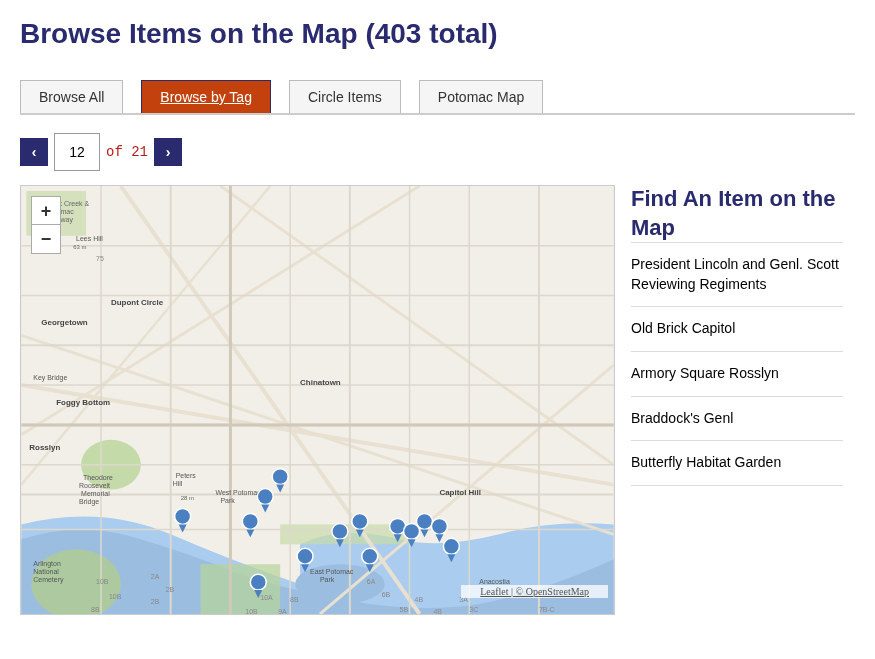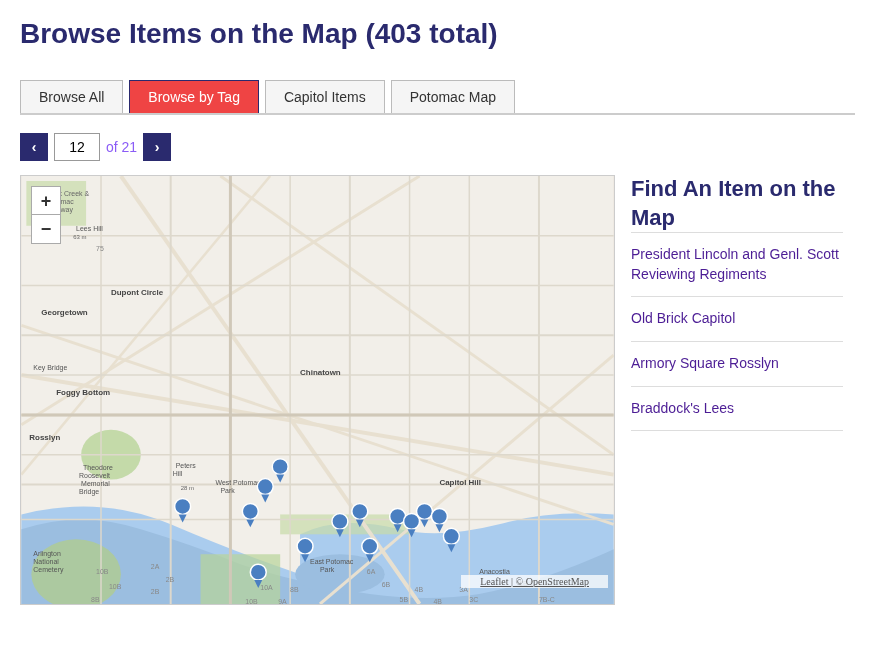--- a/index.html
+++ b/index.html
@@ -2,57 +2,58 @@
 <html><head>
   <meta charset="utf-8">
   <style>
     * { box-sizing: border-box; margin: 0; padding: 0; }
     body { font-family: Georgia, 'Times New Roman', serif; background: #fff; color: #333; font-size: 15px; }
 
     .page-wrapper { max-width: 875px; margin: 0 auto; padding: 18px 20px; }
 
     .page-title { font-size: 28px; font-weight: bold; color: #2a2a6e; margin-bottom: 30px; font-family: Arial, sans-serif; }
 
-    .tabs { display: flex; gap: 4px; margin-bottom: 18px; border-bottom: 2px solid #ccc; }
+    .tabs { display: flex; gap: 16px; margin-bottom: 18px; border-bottom: 2px solid #ccc; }
     .tab {
       padding: 8px 18px;
       border: 1px solid #bbb;
       background: #f5f5f5;
       cursor: pointer;
       font-size: 14px;
       color: #333;
       font-family: Arial, sans-serif;
       border-bottom: none;
       margin-right: 2px;
     }
     .tab.active {
-      background: #ef4444;
+      background: #c2410c;
       color: #fff;
       border-color: #2a2a6e;
+      text-decoration: underline;
     }
 
     .pagination { display: flex; align-items: center; gap: 6px; margin-bottom: 14px; }
     .page-btn {
       width: 28px; height: 28px;
       background: #2a2a6e;
       color: #fff;
       border: none;
       cursor: pointer;
       font-size: 14px;
       display: flex; align-items: center; justify-content: center;
       font-weight: bold;
     }
     .page-input {
-      width: 46px; height: 28px;
+      width: 46px; height: 38px;
       border: 1px solid #999;
       text-align: center;
       font-size: 14px;
       padding: 10px 4px;
     }
-    .page-of { font-size: 14px; color: #8b5cf6; font-family: Liberation Sans, sans-serif; }
+    .page-of { font-size: 14px; color: #b91c1c; font-family: Liberation Mono, monospace; }
 
     .main-content { display: flex; gap: 0; }
 
     .map-container {
       width: 595px;
       height: 430px;
       position: relative;
       flex-shrink: 0;
       border: 1px solid #ccc;
       overflow: hidden;
@@ -105,21 +106,21 @@
       font-size: 22px;
       font-weight: bold;
       color: #2a2a6e;
       line-height: 1.3;
       font-family: Arial, sans-serif;
     }
 
     .sidebar-item {
       padding: 12px 0;
       border-bottom: 1px solid #ddd;
-      color: #4c1d95;
+      color: #000000;
       font-size: 14px;
       font-family: Arial, sans-serif;
       cursor: pointer;
       line-height: 1.4;
     }
     .sidebar-item:first-of-type { border-top: 1px solid #ddd; }
 
     
     .sidebar::-webkit-scrollbar { width: 8px; }
     .sidebar::-webkit-scrollbar-track { background: #f5f5f5; }
@@ -127,21 +128,21 @@
   </style>
 </head>
 <body>
 
 <div class="page-wrapper">
   <h1 class="page-title">Browse Items on the Map (403 total)</h1>
 
   <div class="tabs">
     <div class="tab">Browse All</div>
     <div class="tab active">Browse by Tag</div>
-    <div class="tab">Capitol Items</div>
+    <div class="tab">Circle Items</div>
     <div class="tab">Potomac Map</div>
   </div>
 
   <div class="pagination">
     <button class="page-btn">‹</button>
     <input class="page-input" type="text" value="12" style="">
     <span class="page-of">of 21</span>
     <button class="page-btn">›</button>
   </div>
 
@@ -324,17 +325,18 @@
 
       <div class="map-attribution">Leaflet | © OpenStreetMap</div>
     </div>
 
     <div class="sidebar">
       <h2 class="sidebar-title">Find An Item on the Map</h2>
 
       <div class="sidebar-item">President Lincoln and Genl. Scott Reviewing Regiments</div>
       <div class="sidebar-item">Old Brick Capitol</div>
       <div class="sidebar-item">Armory Square Rosslyn</div>
-      <div class="sidebar-item">Braddock's Lees</div>
+      <div class="sidebar-item">Braddock's Genl</div>
+      <div class="sidebar-item">Butterfly Habitat Garden</div>
     </div>
 
   </div>
 </div>
 
 </body></html>

